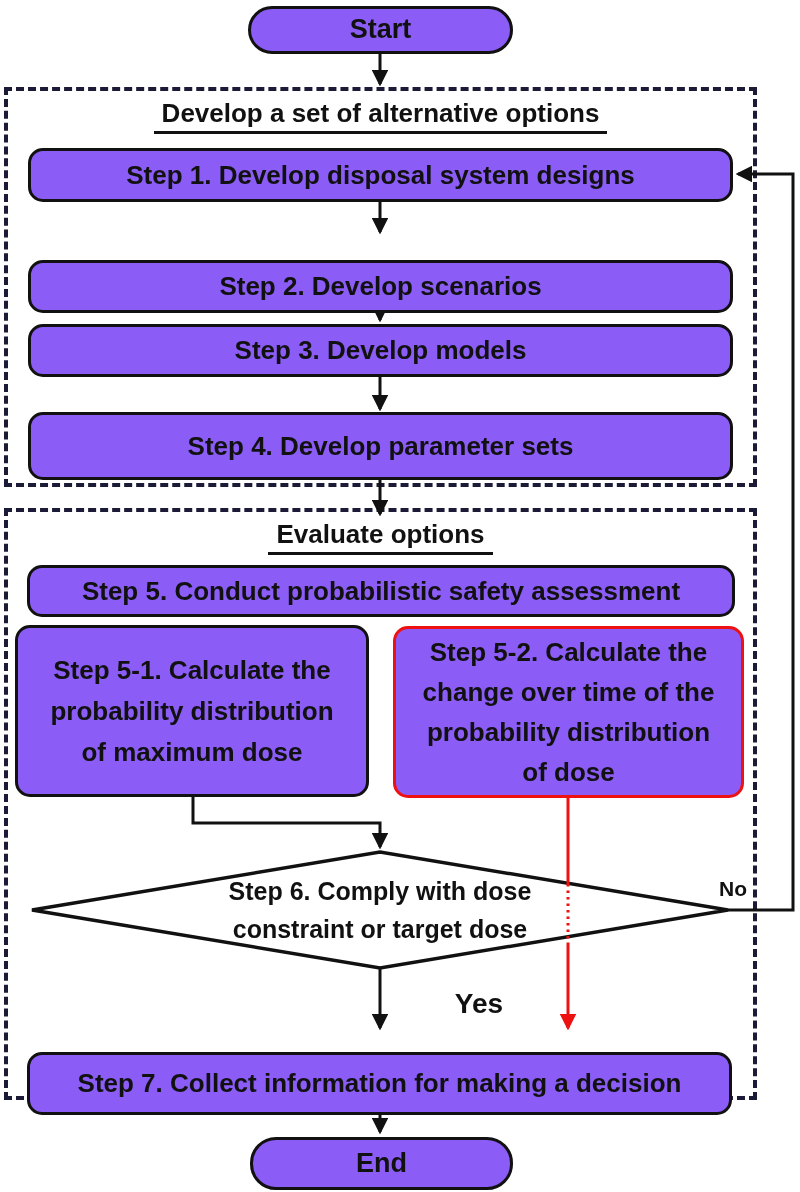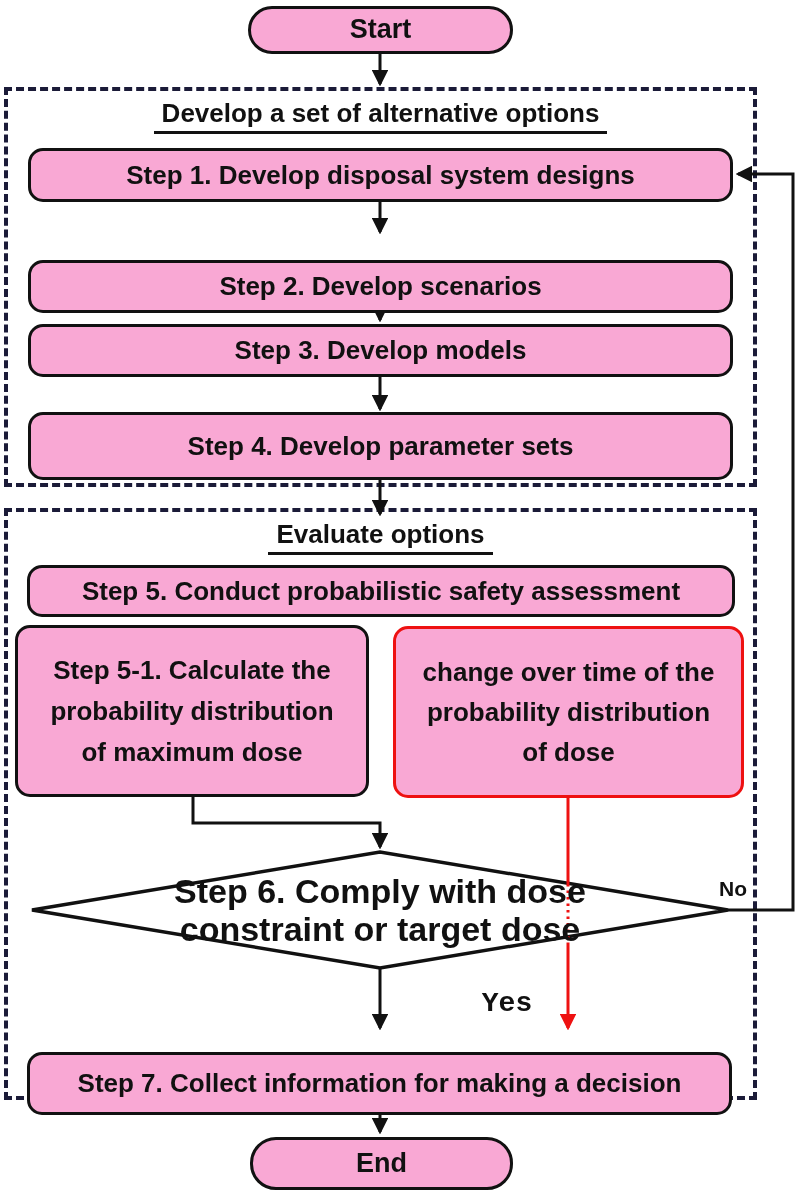--- a/index.html
+++ b/index.html
@@ -8,36 +8,36 @@
     font-family:"Liberation Sans", sans-serif; color:#111111; overflow:hidden;
   }
   .canvas > * { box-sizing:border-box; }
 
   
   .group   { position:absolute; z-index:1; border:4px dashed #1b1b38; background:transparent; }
   .lines   { position:absolute; left:0; top:0; z-index:2; }
   .node, .floating-label { position:absolute; z-index:3;border-radius:15px; }
 
   .node {
-    border:3px solid #111111; background:#f9a8d4;
+    border:3px solid #111111; background:#8b5cf6;
     display:flex; align-items:center; justify-content:center;
     text-align:center; font-weight:700; line-height:1.25;
   }
   .terminal { border-radius:26px; font-size:27px; }
   .bar      { font-size:26px; }
   .multi    { flex-direction:column; font-size:26px; }
   .multi .tline { white-space:nowrap; line-height:41px; }
   .red-border { border-color:#ee1111; }
 
   .group-title { width:100%; text-align:center; font-size:26px; font-weight:700; padding-top:7px; }
   .group-title .u { display:inline-block; border-bottom:3px solid #111111; padding:0 8px 2px 8px; }
 
   .diamond-label {
     position:absolute; z-index:3; text-align:center;
-    font-size:34px; font-weight:700;
+    font-size:25px; font-weight:700;
   }
   .diamond-label .tline { line-height:38px; white-space:nowrap; }
 
   .floating-label { font-size:28px; font-weight:700; text-align:center; }
 
   
   #start   { left:248px; top:6px;    width:265px; height:48px; }
   #step1   { left:28px;  top:148px;  width:705px; height:54px; }
   #step2   { left:28px;  top:236px;  width:705px; height:53px;margin-top:24px; }
   #step3   { left:28px;  top:324px;  width:705px; height:53px; }
@@ -46,21 +46,21 @@
   #step5-1 { left:15px;  top:625px;  width:354px; height:172px; }
   #step5-2 { left:393px; top:626px;  width:351px; height:172px; }
   #step7   { left:27px;  top:1033px; width:705px; height:63px;margin-top:19px; }
   #end     { left:250px; top:1137px; width:263px; height:53px; }
 
   #group1  { left:4px; top:87px;  width:753px; height:400px; }
   #group2  { left:4px; top:508px; width:753px; height:592px; }
 
   #step6-label { left:130px; top:872px; width:500px; }
   #no-label    { left:703px; top:877px; width:60px; }
-  #yes-label   { left:472px; top:988px; width:70px;font-family:Liberation Mono, monospace; }
+  #yes-label   { left:444px; top:988px; width:70px; }
 </style>
 </head>
 <body>
 
 <div class="canvas">
 
   <div class="group" id="group1">
     <div class="group-title">
       <span class="u">Develop a set of alternative options</span>
     </div>
@@ -124,20 +124,21 @@
   <div class="node bar" id="step5">
     <span>Step 5. Conduct probabilistic safety assessment</span>
   </div>
 
   <div class="node multi" id="step5-1">
     <div class="tline">Step 5-1. Calculate the</div>
     <div class="tline">probability distribution</div>
     <div class="tline">of maximum dose</div>
   </div>
   <div class="node multi red-border" id="step5-2">
+    <div class="tline" style="line-height:40px">Step 5-2. Calculate the</div>
     <div class="tline" style="line-height:40px">change over time of the</div>
     <div class="tline" style="line-height:40px">probability distribution</div>
     <div class="tline" style="line-height:40px">of dose</div>
   </div>
 
   <div class="diamond-label" id="step6-label">
     <div class="tline">Step 6. Comply with dose</div>
     <div class="tline">constraint or target dose</div>
   </div>
 

